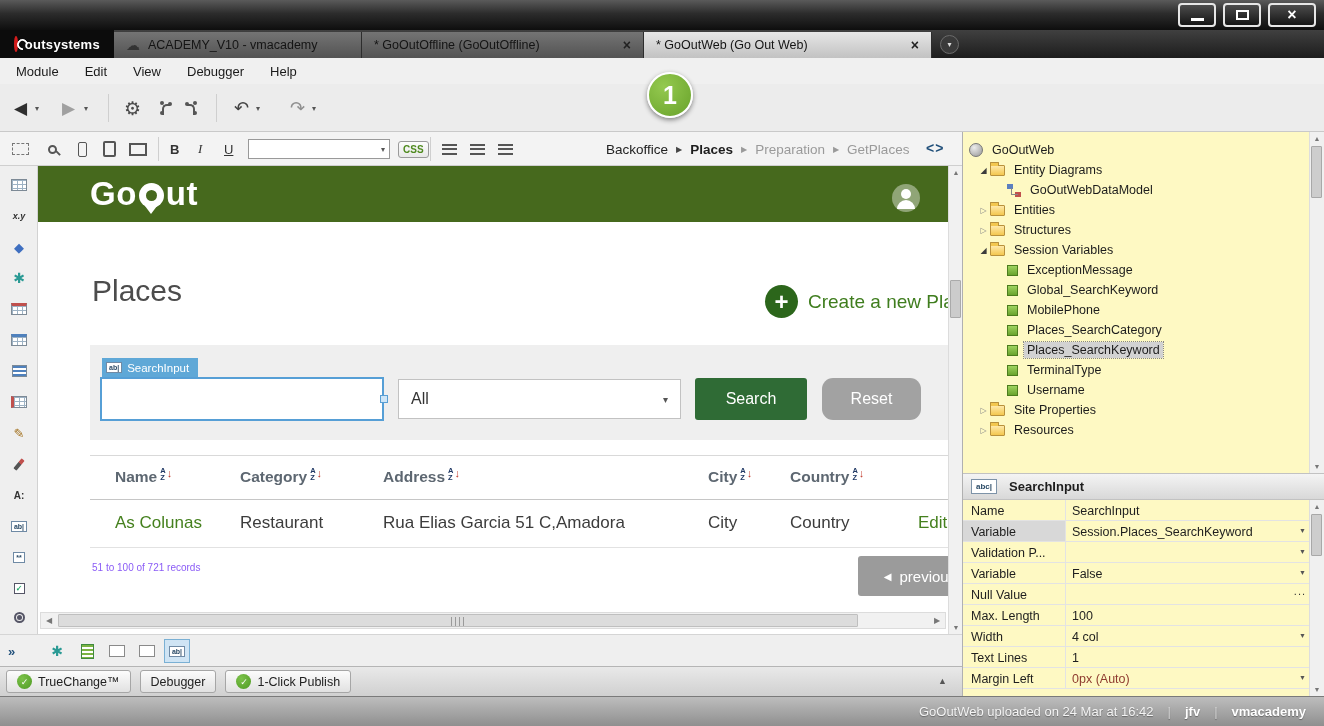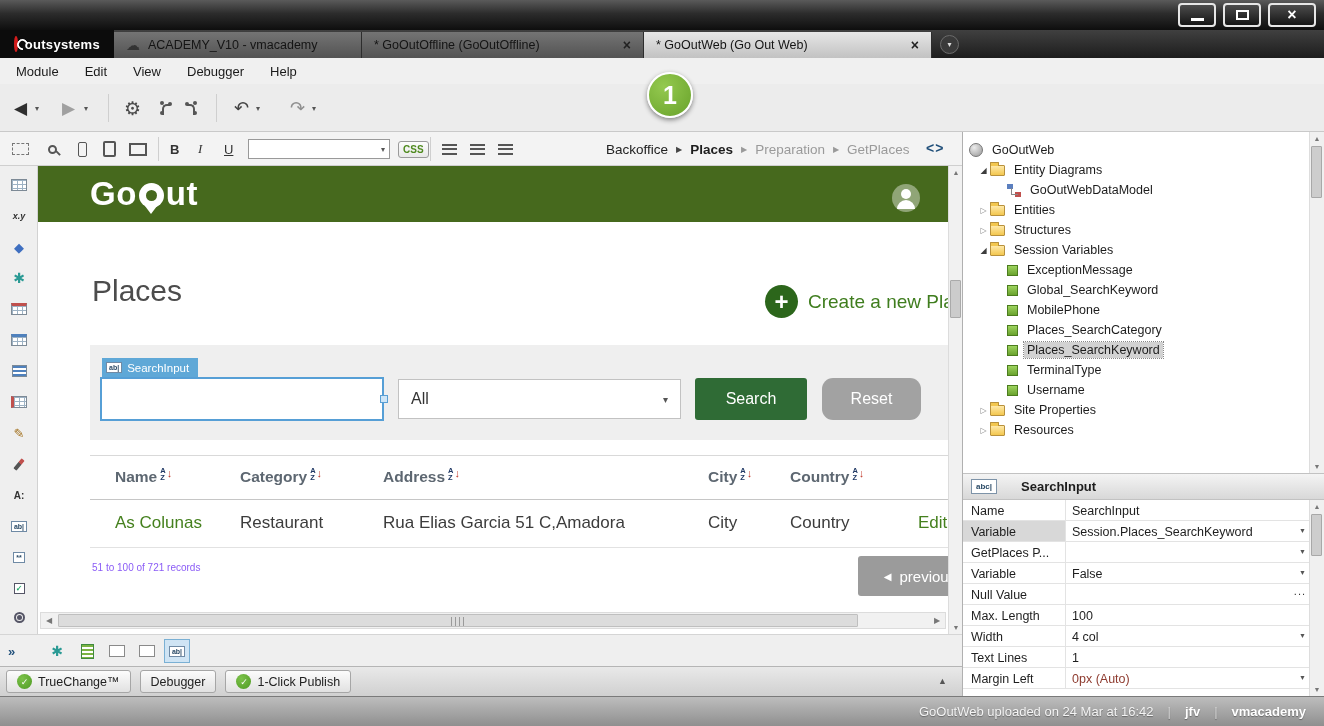--- a/index.html
+++ b/index.html
@@ -152,34 +152,34 @@
   .find-ic{width:15px;height:13px;background:#fff;border:1px solid #7d8a96;position:relative;background-image:linear-gradient(#9db2c4 1px,transparent 1px);background-size:100% 4px;flex:none}
   .find-ic::after{content:"";position:absolute;right:-2px;bottom:-2px;width:7px;height:2px;background:#c0504d;transform:rotate(-45deg)}
   .collapse-arrow{position:absolute;left:938px;top:9px;font-size:9px;color:#555}
 
   
   .bottombar{position:absolute;left:0;top:696px;width:1324px;height:30px;background:linear-gradient(#bdbdbd,#8f8f8f);border-top:1px solid #7a7a7a;display:flex;align-items:center;justify-content:flex-end;gap:14px;padding-right:18px;font-size:13px;color:#f4f4f4;text-shadow:0 1px 1px rgba(0,0,0,.35);z-index:5}
   .bb-sep{color:#d8d8d8}
   .bb-bold{font-weight:bold;color:#fff}
 
   
-  .rightpanel{position:absolute;left:962px;top:132px;width:362px;height:564px;background:#ffffff;border-left:1px solid #b0b0b0;overflow:hidden;z-index:3}
+  .rightpanel{position:absolute;left:962px;top:132px;width:362px;height:564px;background:#fef9c3;border-left:1px solid #b0b0b0;overflow:hidden;z-index:3}
   .trow{position:absolute;left:0;height:20px;display:flex;align-items:center;font-size:12.5px;color:#1c1c1c;white-space:nowrap;width:344px}
   .trow .lbl{padding:1px 3px}
   .trow .lbl.sel{background:#d2d2d2;outline:1px dotted #888}
   .expander{width:13px;display:inline-flex;justify-content:center;font-size:8px;color:#3c3c3c;flex:none}
   .expander.closed{color:#8a8a8a}
   .folder{width:15px;height:11px;background:linear-gradient(#ffe9a8,#f3c74f);border:1px solid #b8913c;border-radius:1px;position:relative;margin-right:6px;flex:none}
   .folder::before{content:"";position:absolute;left:-1px;top:-4px;width:7px;height:3px;background:#f3c74f;border:1px solid #b8913c;border-bottom:none;border-radius:1px 1px 0 0}
   .vsq{width:11px;height:11px;background:linear-gradient(#9ed35e,#6aa32e);border:1px solid #4c7d1e;margin-right:6px;flex:none}
   .espace-ic{width:14px;height:14px;border-radius:50%;background:radial-gradient(circle at 35% 30%,#ececec,#979797);border:1px solid #777;margin-right:6px;flex:none}
   .diagram-ic{width:14px;height:13px;position:relative;margin-right:6px;flex:none}
   .diagram-ic::before{content:"";position:absolute;left:0;top:0;width:6px;height:5px;background:#5b7fbf;box-shadow:8px 8px 0 #c0504d}
   .diagram-ic::after{content:"";position:absolute;left:4px;top:4px;width:6px;height:6px;border-left:1px solid #888;border-bottom:1px solid #888}
-  .propshead{position:absolute;left:0;top:341px;width:362px;height:27px;background:linear-gradient(#f4f4f4,#d8d8d8);border-top:1px solid #c2c2c2;border-bottom:1px solid #c2c2c2;display:flex;align-items:center;gap:24px;padding-left:8px;font-weight:bold;font-size:13px;color:#1d1d1d}
+  .propshead{position:absolute;left:0;top:341px;width:362px;height:27px;background:linear-gradient(#f4f4f4,#d8d8d8);border-top:1px solid #c2c2c2;border-bottom:1px solid #c2c2c2;display:flex;align-items:center;gap:12px;padding-left:8px;font-weight:bold;font-size:13px;color:#1d1d1d}
   .abc-ic{width:26px;height:15px;background:#fff;border:1px solid #7d93a8;color:#2a4a66;font-size:8px;font-weight:bold;display:flex;align-items:center;justify-content:center}
   .propsgrid{position:absolute;left:0;top:368px;width:347px;height:196px}
   .prow{position:absolute;left:0;width:347px;height:21px;border-bottom:1px solid #e3e3e3;display:flex}
   .plabel{width:103px;padding:4px 0 0 8px;color:#1e1e1e;border-right:1px solid #e3e3e3;overflow:hidden;white-space:nowrap;font-size:12.5px}
   .plabel.sel{background:#d8d8d8}
   .pvalue{flex:1;padding:4px 0 0 6px;color:#1e1e1e;position:relative;overflow:hidden;white-space:nowrap;font-size:12.5px}
   .pvalue.red{color:#8e3b2f}
   .pctl{position:absolute;right:4px;top:6px;font-size:7px;color:#555}
   .pctl.dots{top:1px;font-size:11px;color:#333;letter-spacing:1px}
   .rp-scroll{position:absolute;right:0;width:15px;background:#f0f0f0;border-left:1px solid #ddd}
@@ -582,21 +582,21 @@
     <div class="propsgrid">
       <div class="prow" style="top:0">
         <span class="plabel">Name</span>
         <span class="pvalue">SearchInput</span>
       </div>
       <div class="prow" style="top:21px">
         <span class="plabel sel">Variable</span>
         <span class="pvalue"><span>Session.Places_SearchKeyword</span><span class="pctl">▼</span></span>
       </div>
       <div class="prow" style="top:42px">
-        <span class="plabel">GetPlaces P...</span>
+        <span class="plabel">Validation P...</span>
         <span class="pvalue"><span></span><span class="pctl">▼</span></span>
       </div>
       <div class="prow" style="top:63px">
         <span class="plabel">Variable</span>
         <span class="pvalue"><span>False</span><span class="pctl">▼</span></span>
       </div>
       <div class="prow" style="top:84px">
         <span class="plabel">Null Value</span>
         <span class="pvalue"><span></span><span class="pctl dots">...</span></span>
       </div>

